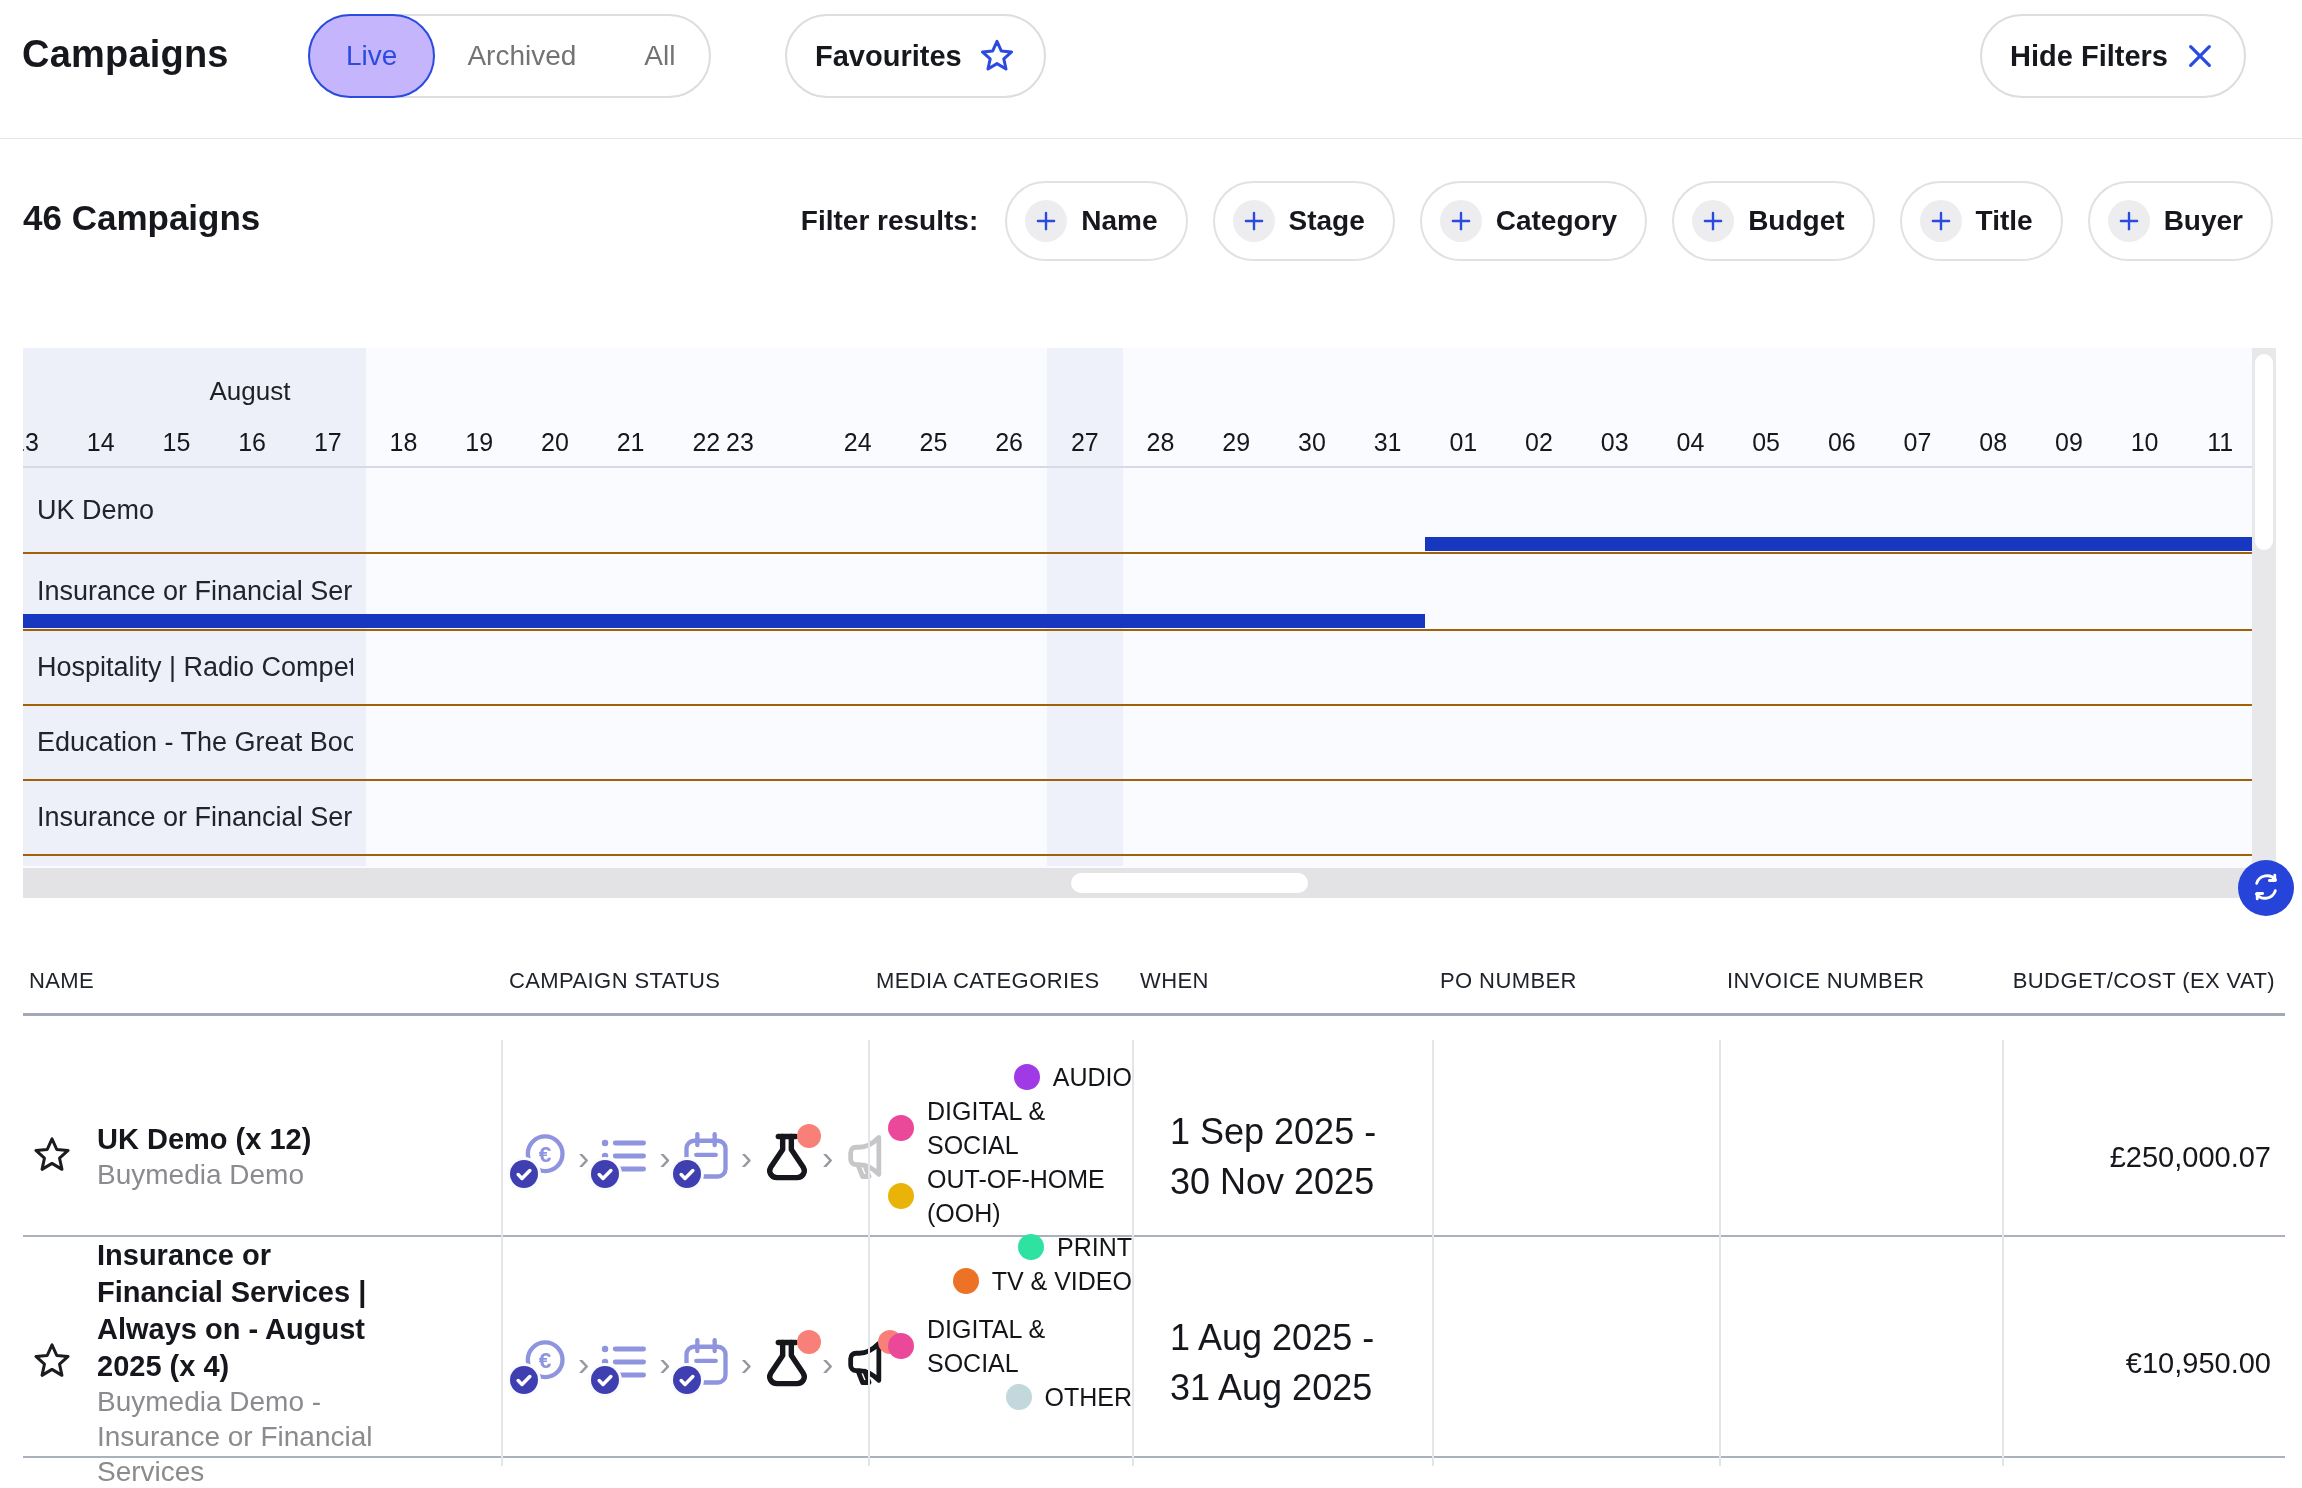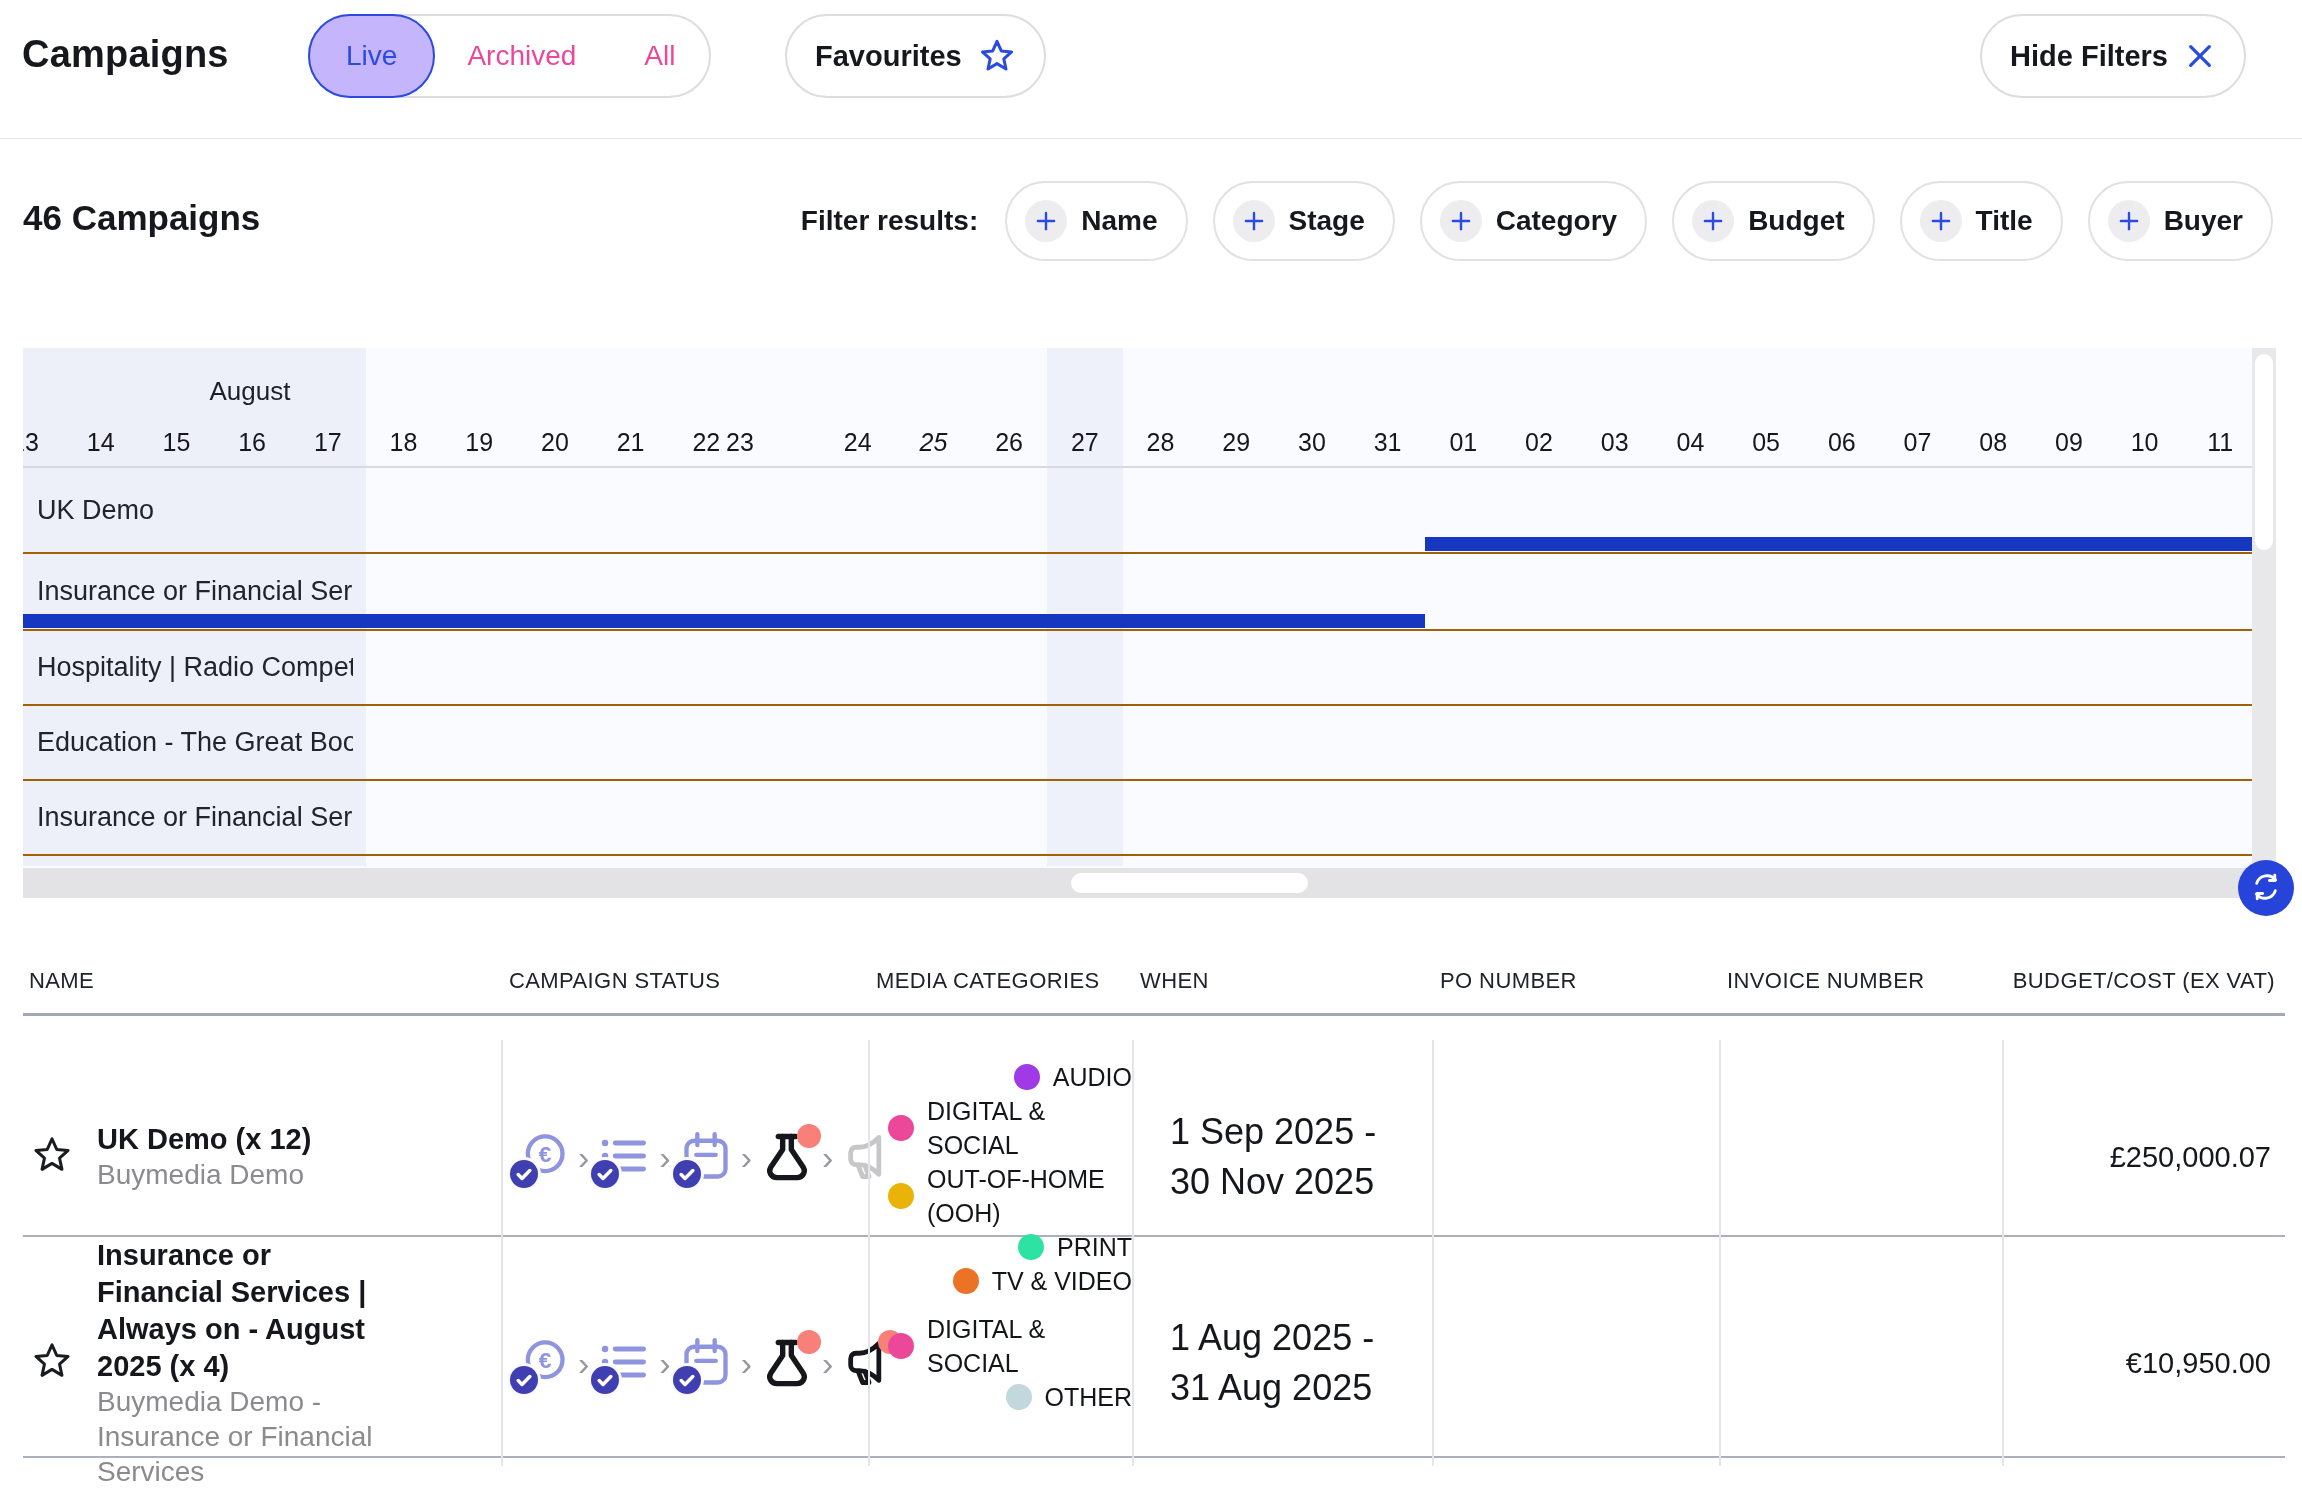--- a/index.html
+++ b/index.html
@@ -6,21 +6,21 @@
   html,body { background:#fff; }
   body {
     width:2302px; height:1488px; position:relative;
     font-family:"Liberation Sans","DejaVu Sans",sans-serif;
     color:#16181d; overflow:hidden;
   }
   
   .topbar { position:absolute; top:0; left:0; width:2302px; height:139px; border-bottom:1px solid #e5e5e8; }
   .page-title { position:absolute; left:22px; top:33px; font-size:38px; font-weight:700; letter-spacing:.2px; }
   .tabgroup { position:absolute; left:308px; top:14px; height:84px; border:2px solid #dcdce1; border-radius:42px; display:flex; align-items:stretch; }
-  .tab { display:flex; align-items:center; padding:0 34px; font-size:28px; color:#ec4899; cursor:pointer; border-radius:42px; }
+  .tab { display:flex; align-items:center; padding:0 34px; font-size:28px; color:#737373; cursor:pointer; border-radius:42px; }
   .tab.active { border:2.5px solid #2b4ae0; color:#2b4ae0; margin:-2px; padding:0 36px; background:#c4b5fd; }
   .pillbtn { position:absolute; top:14px; height:84px; border:2px solid #dcdce1; border-radius:42px; background:#fff; display:flex; align-items:center; gap:16px; padding:0 28px; font-size:29px; font-weight:700; color:#16181d; cursor:pointer; font-family:inherit; }
   .fav { left:785px; }
   .hide { right:56px; }
   .pillbtn svg { display:block; }
   
   .summary { position:absolute; top:176px; left:0; width:2302px; height:90px; }
   .count { position:absolute; left:23px; top:22px; font-size:35px; font-weight:700; }
   .filterbar { position:absolute; right:29px; top:0; height:90px; display:flex; align-items:center; gap:25px; }
   .filterlabel { font-size:28px; font-weight:700; margin-right:2px; }
@@ -183,21 +183,21 @@
       <span class="g-day" style="left: 153.4px;">15</span>
       <span class="g-day" style="left: 229.1px;">16</span>
       <span class="g-day" style="left: 304.8px;">17</span>
       <span class="g-day" style="left: 380.5px;">18</span>
       <span class="g-day" style="left: 456.2px;">19</span>
       <span class="g-day" style="left: 531.9px;">20</span>
       <span class="g-day" style="left: 607.6px;">21</span>
       <span class="g-day" style="left: 683.3px;">22</span>
       <span class="g-day" style="left: 717px;">23</span>
       <span class="g-day" style="left: 834.7px;">24</span>
-      <span class="g-day" style="left: 910.4px; font-style: italic;">25</span>
+      <span class="g-day" style="left: 910.4px;">25</span>
       <span class="g-day" style="left: 986.1px;">26</span>
       <span class="g-day" style="left: 1061.8px;">27</span>
       <span class="g-day" style="left: 1137.5px;">28</span>
       <span class="g-day" style="left: 1213.2px;">29</span>
       <span class="g-day" style="left: 1288.9px;">30</span>
       <span class="g-day" style="left: 1364.6px;">31</span>
       <span class="g-day" style="left: 1440.3px;">01</span>
       <span class="g-day" style="left: 1516px;">02</span>
       <span class="g-day" style="left: 1591.7px;">03</span>
       <span class="g-day" style="left: 1667.4px;">04</span>

